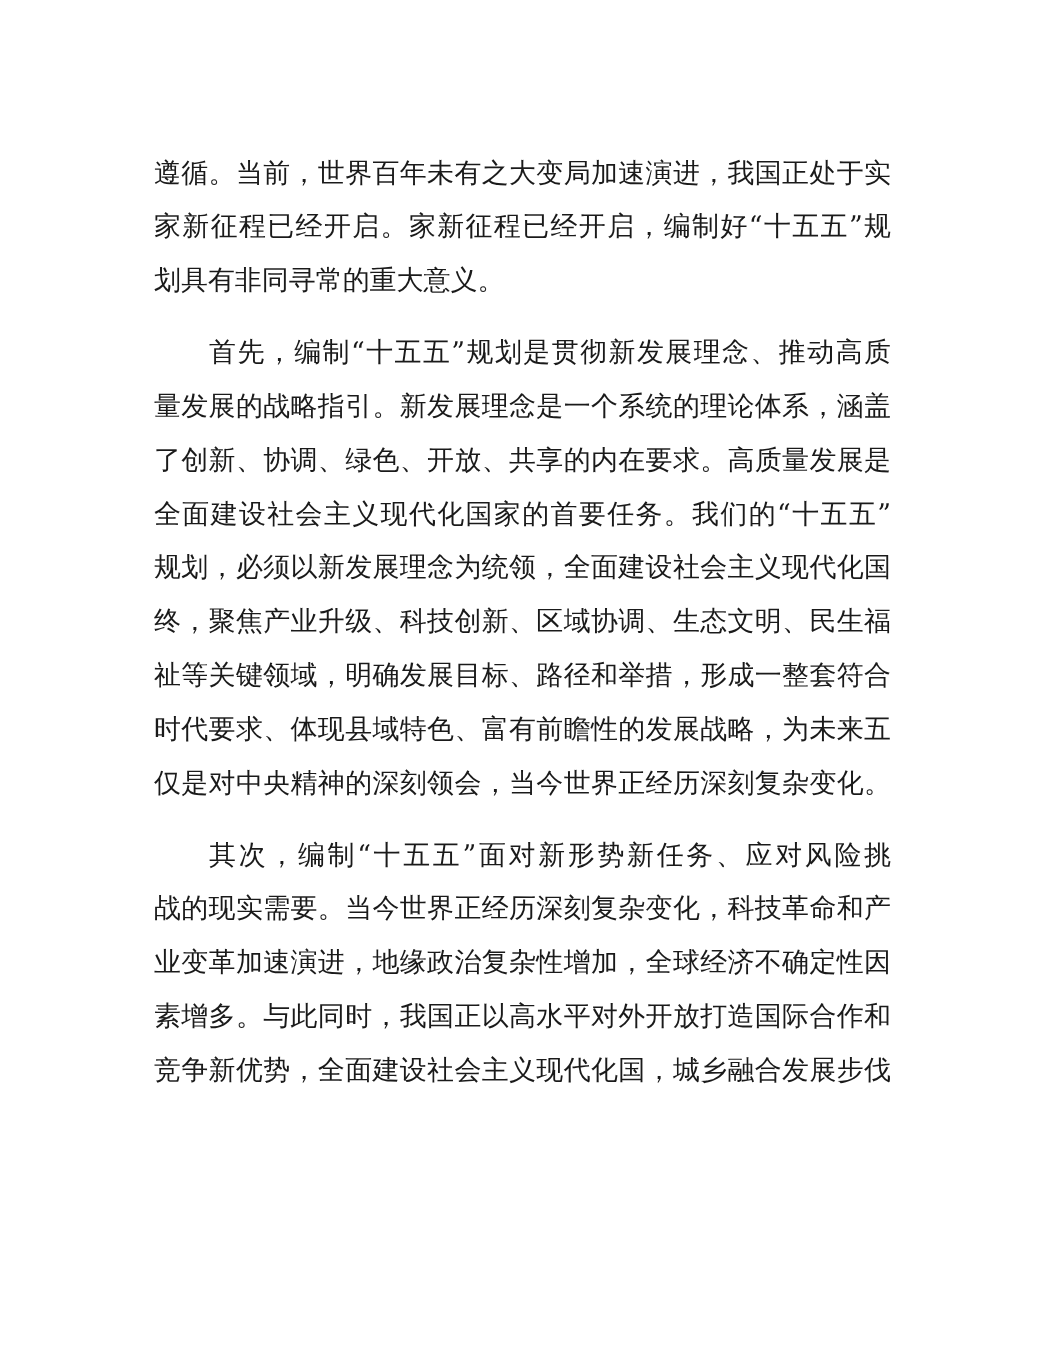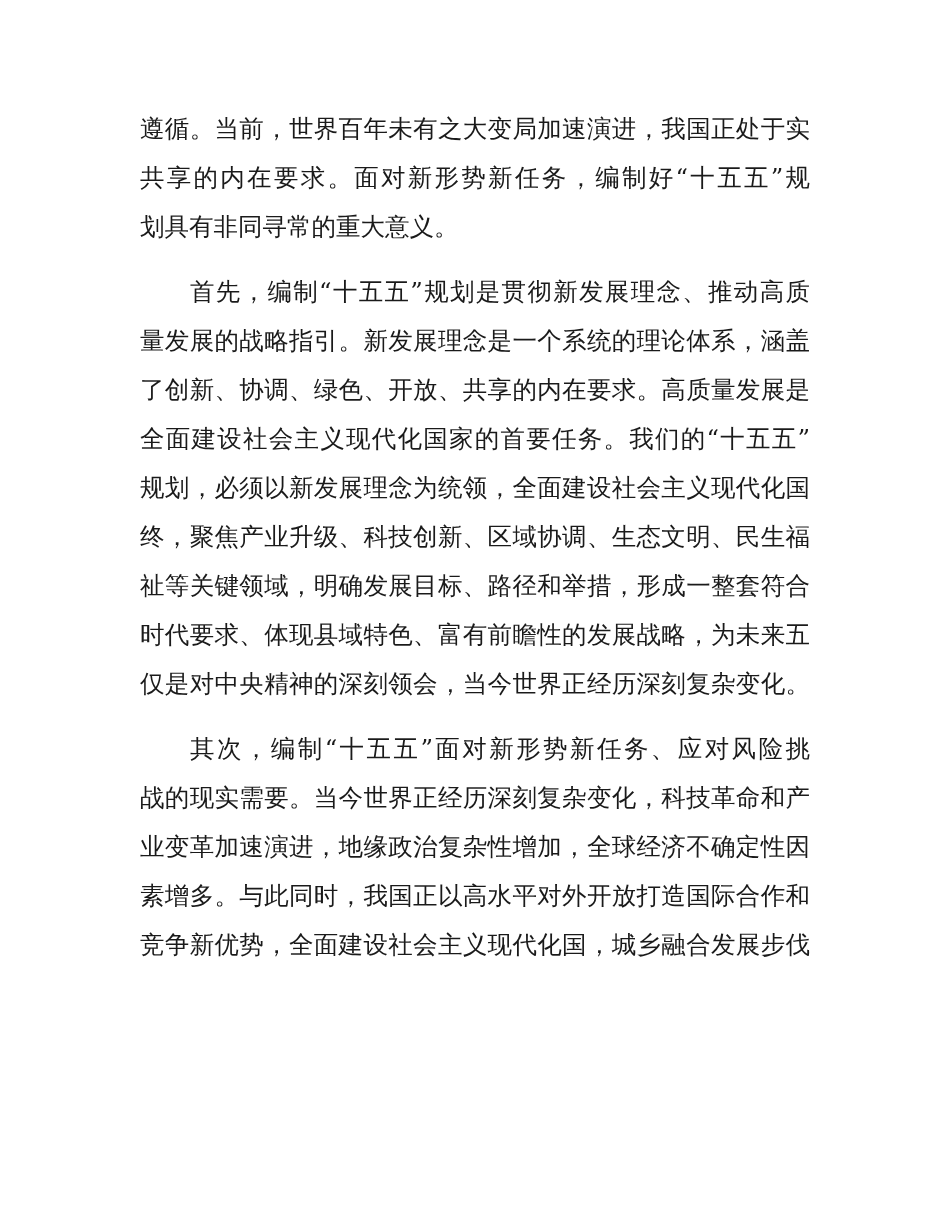--- a/index.html
+++ b/index.html
@@ -1,17 +1,17 @@
 <!DOCTYPE html>
 <html><head>
 <meta charset="utf-8">
 <style>
   html, body { margin: 0; padding: 0; background: #ffffff; }
   body { width: 950px; height: 1230px; position: relative; overflow: hidden; }
-  .page { position: absolute; left: 140px; top: 104px; width: 670px; }
+  .page { position: absolute; left: 140px; top: 132px; width: 670px; }
   .para { margin: 0; }
   .line {
     display: block;
     height: 49px;
     line-height: 49px;
     font-family: "DejaVu Serif", "Liberation Serif", serif;
     font-size: 24.5px;
     color: #1a1a1a;
     white-space: nowrap;
     text-align: justify;
@@ -22,21 +22,21 @@
   .line.indent { padding-left: 50px; }
   .para + .para { margin-top: 16px; }
 </style>
 </head>
 <body>
 
 <div class="page">
 
   <div class="para">
     <span class="line">遵循。当前，世界百年未有之大变局加速演进，我国正处于实</span>
-    <span class="line">共享的内在要求。面对新形势新任务，编制好“十五五”规</span>
+    <span class="line">家新征程已经开启。家新征程已经开启，编制好“十五五”规</span>
     <span class="line last">划具有非同寻常的重大意义。</span>
   </div>
 
   <div class="para">
     <span class="line indent">首先，编制“十五五”规划是贯彻新发展理念、推动高质</span>
     <span class="line">量发展的战略指引。新发展理念是一个系统的理论体系，涵盖</span>
     <span class="line">了创新、协调、绿色、开放、共享的内在要求。高质量发展是</span>
     <span class="line">全面建设社会主义现代化国家的首要任务。我们的“十五五”</span>
     <span class="line">规划，必须以新发展理念为统领，全面建设社会主义现代化国</span>
     <span class="line">终，聚焦产业升级、科技创新、区域协调、生态文明、民生福</span>

